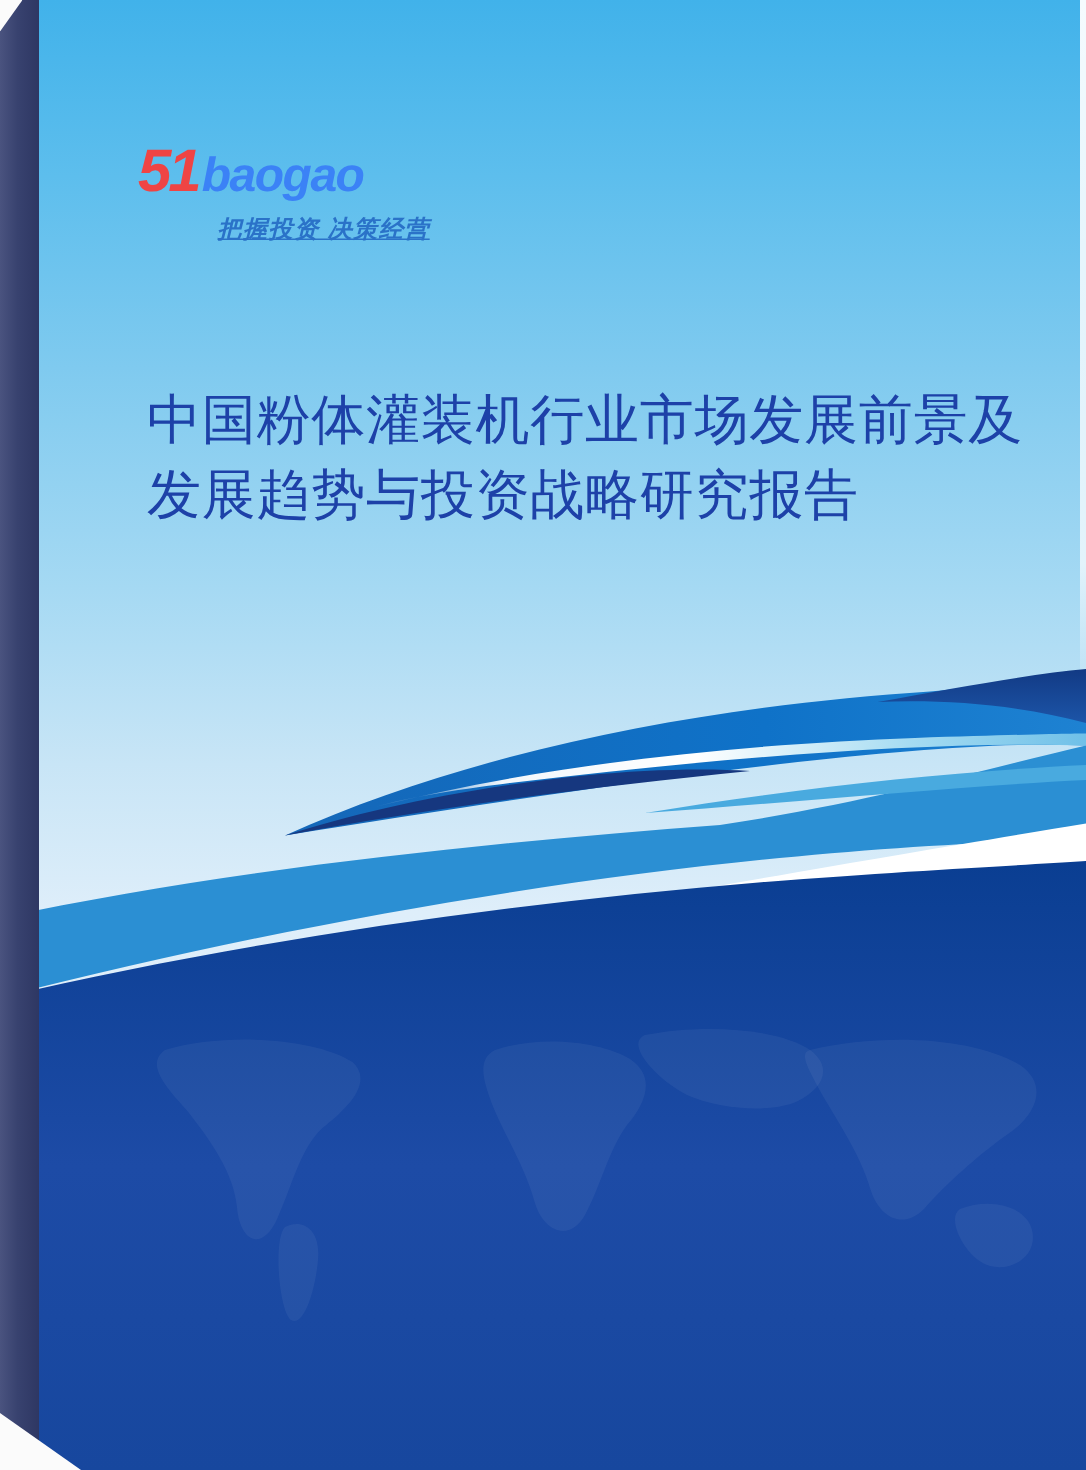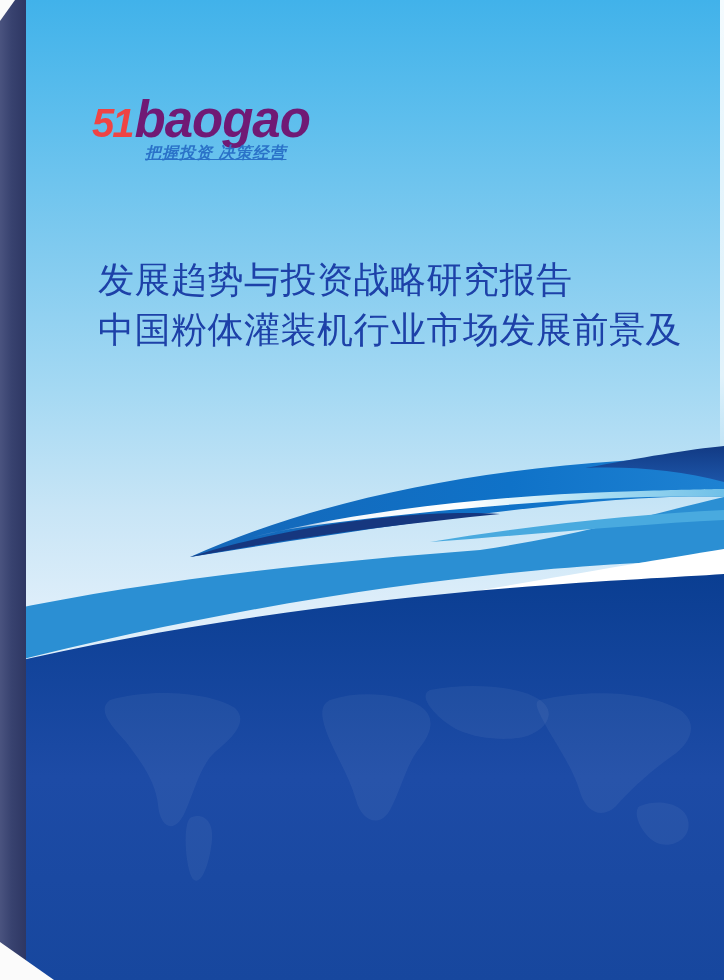--- a/index.html
+++ b/index.html
@@ -33,21 +33,21 @@
     clip-path:polygon(0 0, 100% 100%, 0 100%);
   }
 
   
   .logo { position:absolute; left:92px; top:94px; line-height:1; white-space:nowrap; }
   .logo .num {
     font-style:italic; font-weight:bold; font-size:40px; color:#ef4444;
     letter-spacing:-2px; padding-right:2px;
   }
   .logo .name {
-    font-style:italic; font-weight:bold; font-size:51px; color:#701a75;
+    font-style:italic; font-weight:bold; font-size:32px; color:#3b82f6;
     letter-spacing:-1px;
   }
   .tagline {
     position:absolute; left:145px; top:143px;
     font-style:italic; font-weight:bold; font-size:16px; color:#2a72c8;
     letter-spacing:1px; white-space:nowrap;text-decoration:underline;
   }
 
   
   .title {
@@ -139,17 +139,17 @@
   <div class="spine"></div>
   <div class="corner-cut-top"></div>
   <div class="corner-cut-bottom"></div>
 
   <div class="logo">
     <span class="num">51</span><span class="name">baogao</span>
   </div>
   <div class="tagline">把握投资 决策经营</div>
 
   <div class="title">
+    <span>中国粉体灌装机行业市场发展前景及</span>
     <span>发展趋势与投资战略研究报告</span>
-    <span>中国粉体灌装机行业市场发展前景及</span>
   </div>
 
 </div>
 
 </body></html>

